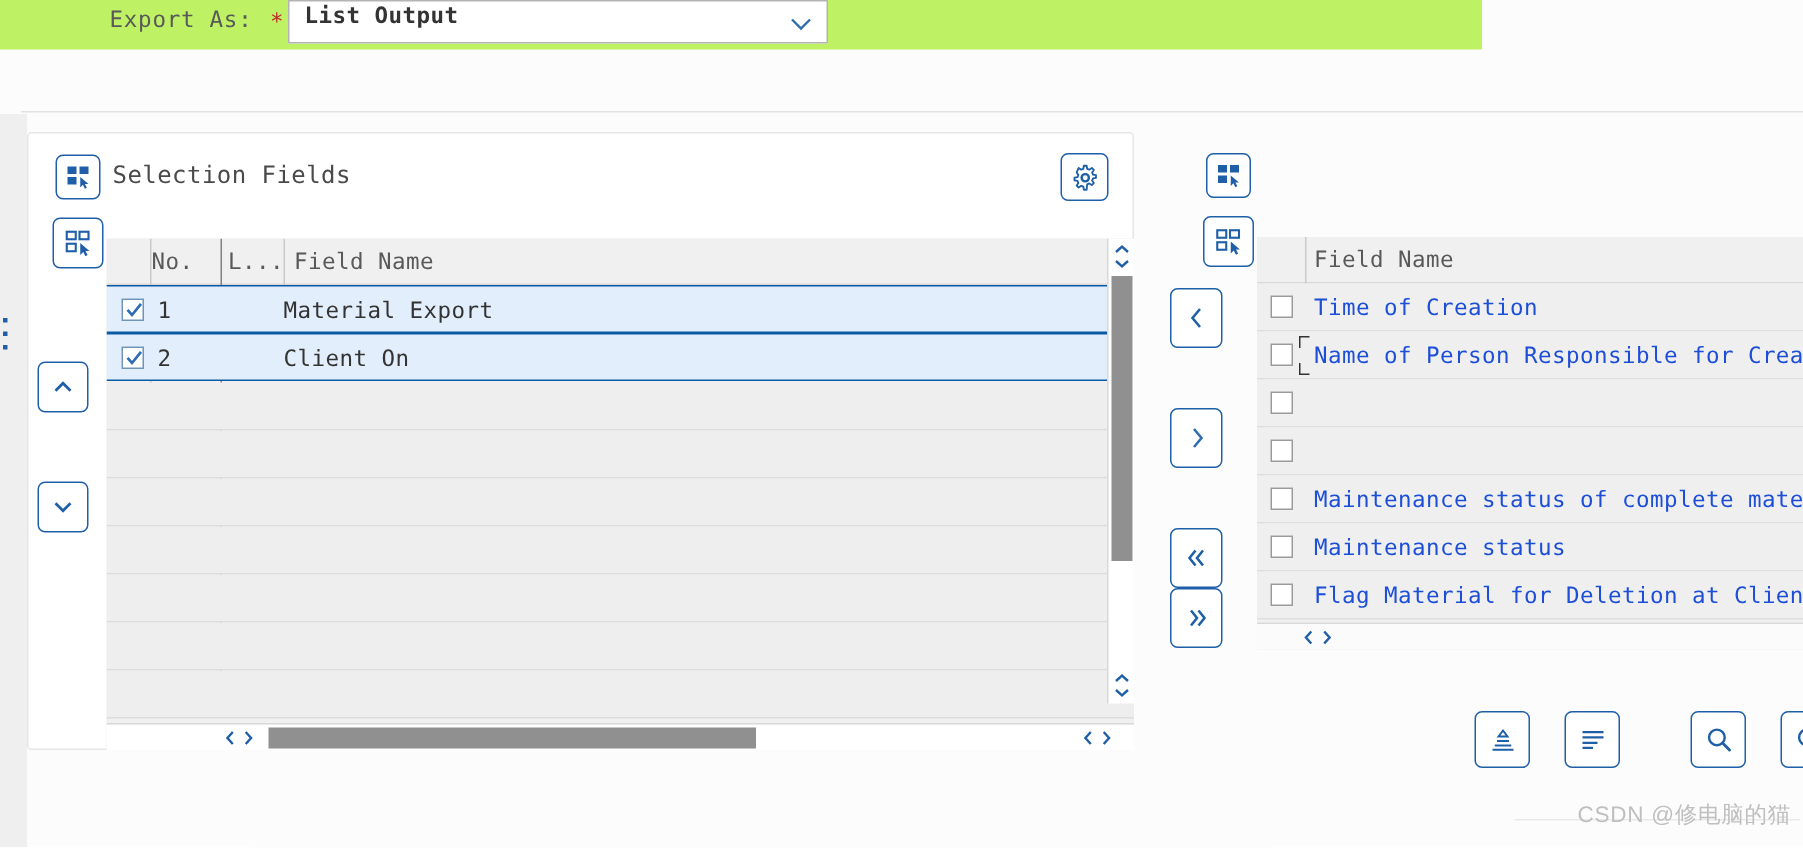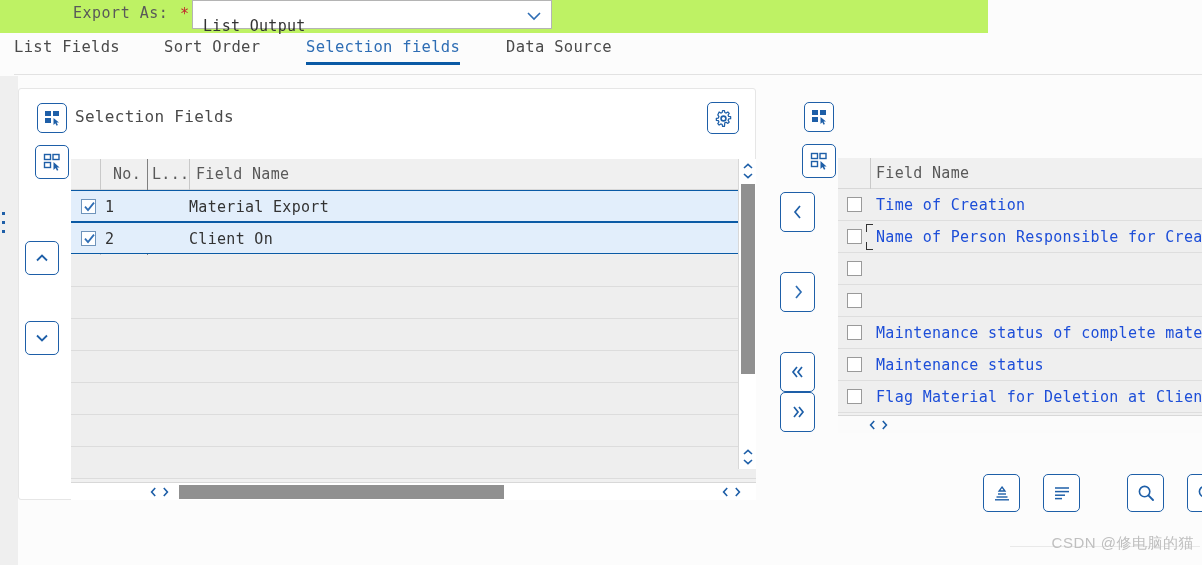--- a/index.html
+++ b/index.html
@@ -30,22 +30,22 @@
     position: absolute; left: 180px; top: 5px;
     font-size: 15px; color: #c1272d;
   }
   .combo {
     position: absolute; left: 192px; top: 0px;
     width: 360px; height: 29px;
     border: 1px solid #b4b4b4;
     background: #ffffff;
   }
   .combo-value {
-    position: absolute; left: 10px; top: 16px;
-    font-size: 15px; color: #333333; letter-spacing: .3px;
+    position: absolute; left: 10px; top: 0;
+    font-size: 15px; color: #333333; letter-spacing: .3px; font-weight: bold;
   }
   .combo-arrow {
     position: absolute; right: 9px; top: 7px;
     width: 16px; height: 16px;
   }
   .combo-arrow svg { display:block; }
 
   
   .tabs {
     position: absolute; left: 0; top: 38px; width: 1202px; height: 37px;
@@ -222,26 +222,20 @@
     <div class="combo">
       <span class="combo-value">List Output</span>
       <span class="combo-arrow">
         <svg width="16" height="16" viewBox="0 0 16 16">
             <path d="M2 5 L8 11 L14 5" fill="none" stroke="#2E6DB4" stroke-width="1.6"></path>
           </svg>
       </span>
     </div>
   </div>
 
-  <div class="tabs">
-    <div class="tab" style="left:14px;">List Fields</div>
-    <div class="tab" style="left:164px;">Sort Order</div>
-    <div class="tab active" style="left:306px;">Selection fields</div>
-    <div class="tab" style="left:506px;">Data Source</div>
-  </div>
   <div class="tabs-rule"></div>
 
   <div class="left-rail"></div>
   <div class="drag-handle">
     <i></i>
       <i></i>
       <i></i>
   </div>
 
   <div class="card-left">
@@ -279,21 +273,21 @@
     </div>
     <div class="ibtn" style="left:6px; top:232px; width:34px; height:34px;">
       <svg width="16" height="16" viewBox="0 0 16 16">
           <path d="M3 5.5 L8 10.5 L13 5.5" fill="none" stroke="#1e5fa8" stroke-width="1.8"></path>
         </svg>
     </div>
 
     <div class="tbl-left">
 
       <div class="thead">
-        <span class="th" style="left:42px;">No.</span>
+        <span class="th" style="left:30px;">No.</span>
         <span class="th" style="left:81px;">L...</span>
         <span class="th" style="left:125px;">Field Name</span>
       </div>
 
       <div class="vdiv" style="left:29px;  top:0;  height:31px;"></div>
       <div class="vdiv dark" style="left:76px;  top:0;  height:310px;"></div>
       <div class="vdiv" style="left:29px;  top:31px; height:279px;"></div>
       <div class="vdiv" style="left:118px; top:0;  height:31px;"></div>
 
       <div class="row sel" style="top:31px;">

